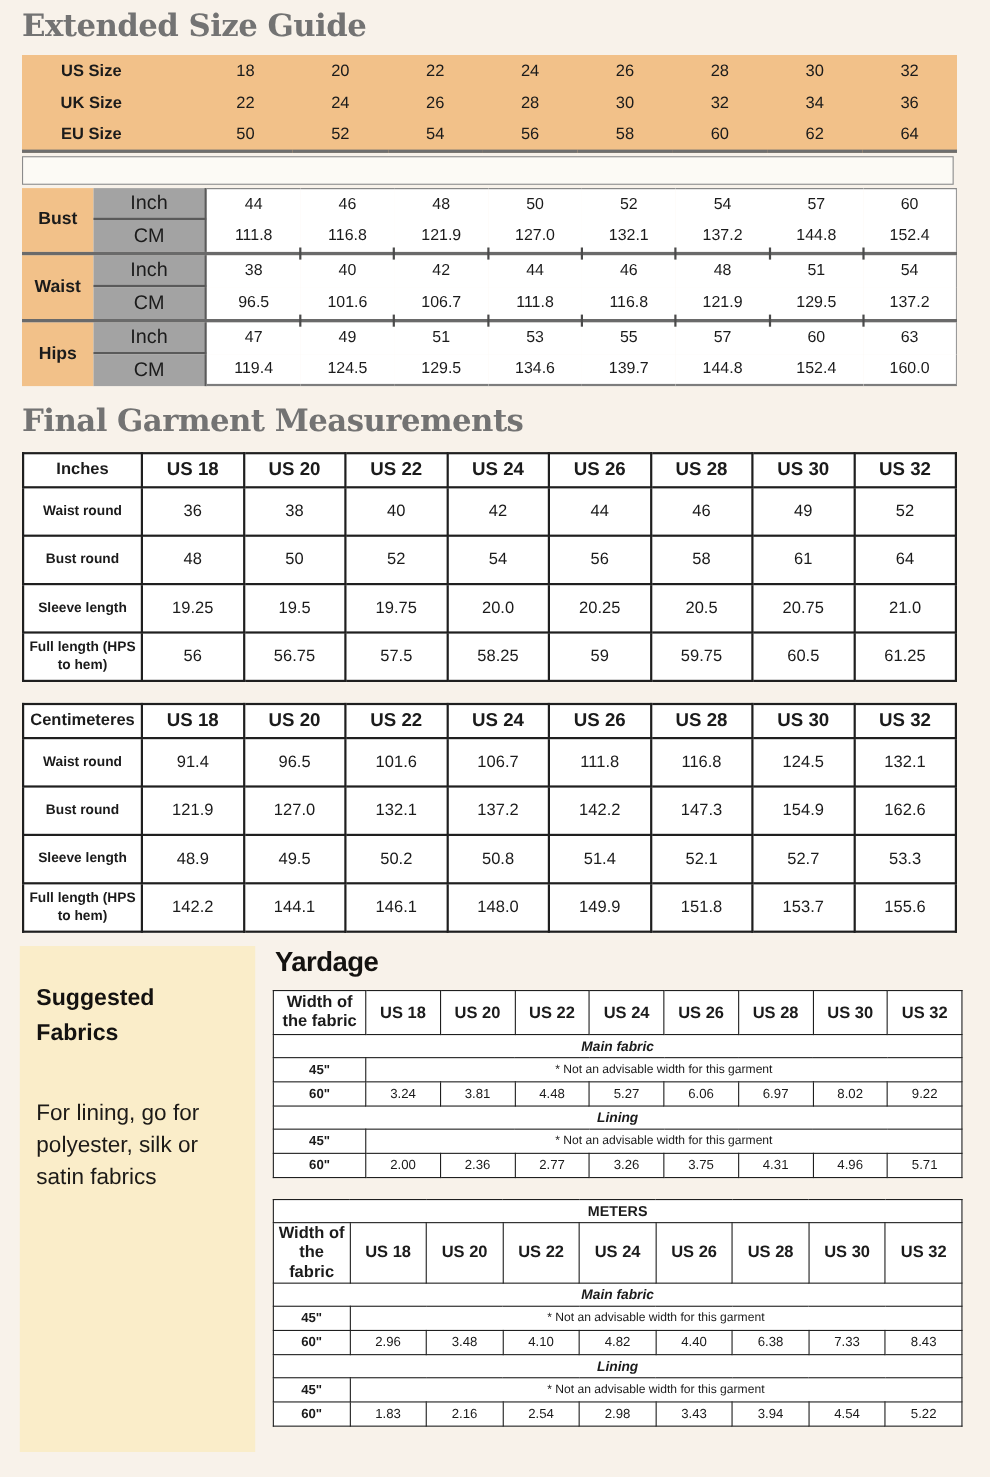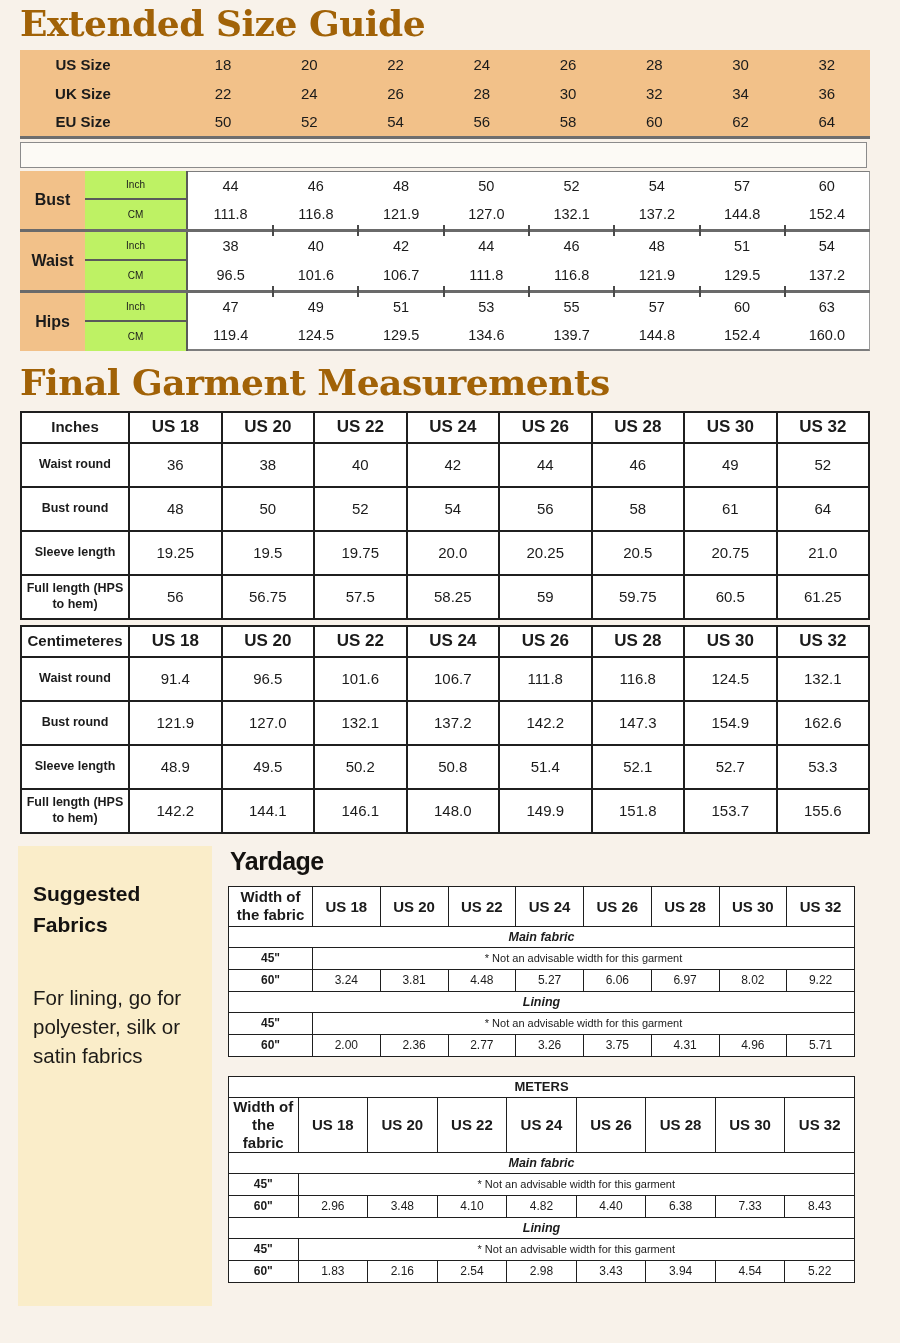--- a/index.html
+++ b/index.html
@@ -6,23 +6,23 @@
   html,body { width:900px; height:1343px; }
   body {
     background:#F8F2EA;
     font-family:"Liberation Sans", sans-serif;
     color:#1b1b1b;
     overflow:hidden;
   }
   h1.serif-title {
     font-family:"DejaVu Serif", serif;
     font-weight:bold;
-    font-size:36px;
+    font-size:28px;
     letter-spacing:-0.5px;
-    color:#a16207;
+    color:#737373;
     margin:0 0 0 20px;
     line-height:35px;
   }
   #title1 { padding-top:6px; }
   #title2 { margin-top:14px; }
 
   
   table.sizes {
     margin:9px 0 0 20px; width:850px;
     border-collapse:collapse; table-layout:fixed;
@@ -39,46 +39,46 @@
 
   
   .bm { margin:3px 0 0 20px; width:850px; }
   .bmg { display:grid; grid-template-columns:65px 103px repeat(8,1fr); grid-template-rows:29px 29px; width:850px; }
   .bmg .g-label {
     grid-row:1/3; grid-column:1; background:#F2C189;
     display:flex; align-items:center; justify-content:center;
     font-weight:bold; font-size:16px;
   }
   .bmg .u {
-    background:#bef264; border-right:2.5px solid #5a5a5a;
-    display:flex; align-items:center; justify-content:center; font-size:10px;
+    background:#a3a3a3; border-right:2.5px solid #5a5a5a;
+    display:flex; align-items:center; justify-content:center; font-size:18px;
   }
   .bmg .u1 { border-bottom:2.5px solid #5a5a5a; }
   .bmg .d { background:#FFFFFF; display:flex; align-items:center; justify-content:center; font-size:14.5px; }
   .bmg .d.last { border-right:1.5px solid #9a9a9a; }
   .bmg .d.tl { border-top:1.5px solid #7d7d7d; }
   .bmg .d.bb { border-bottom:2px solid #7d7d7d; }
   .bm-div { height:3px; width:850px; background:#6a6a6a; position:relative; }
   .bm-div i { position:absolute; top:-4px; height:11px; width:2px; background:#4a4a4a; }
 
   
   table.gt {
     width:850px; margin:11px 0 0 20px;
     border-collapse:collapse; table-layout:fixed; background:#fff;
   }
-  table.gt.second { margin-top:5px; }
+  table.gt.second { margin-top:19px; }
   table.gt td { border:2px solid #1f1f1f; text-align:center; height:44px; font-size:15px; }
   table.gt tr.head td { height:31px; font-weight:bold; font-size:17px; }
   table.gt td.lbl { width:108px; font-size:12.5px; font-weight:bold; padding:0 3px; line-height:1.25; }
   table.gt tr.head td.lbl { font-size:15px; padding:0 1px; }
 
   
   .bottom { display:flex; margin-top:12px; }
   .fabrics {
-    margin-left:18px; width:194px; height:460px;
+    margin-left:18px; width:214px; height:460px;
     background:#FAEDC9; padding:32px 14px 0 15px;
   }
   .fabrics h2 { font-size:21px; font-weight:bold; line-height:1.5; max-width:110px; color:#141210; }
   .fabrics p { font-size:20.5px; line-height:1.42; margin-top:42px; color:#1c1a17; }
   .fabrics p + p { margin-top:36px; }
 
   .ycol { margin-left:16px; }
   .ytitle { font-size:25px; font-weight:bold; line-height:30px; margin:0 0 10px 2px; letter-spacing:-0.5px; color:#141210; }
   table.yt { width:627px; border-collapse:collapse; table-layout:fixed; background:#fff; }
   table.yt.second { margin-top:19px; }

